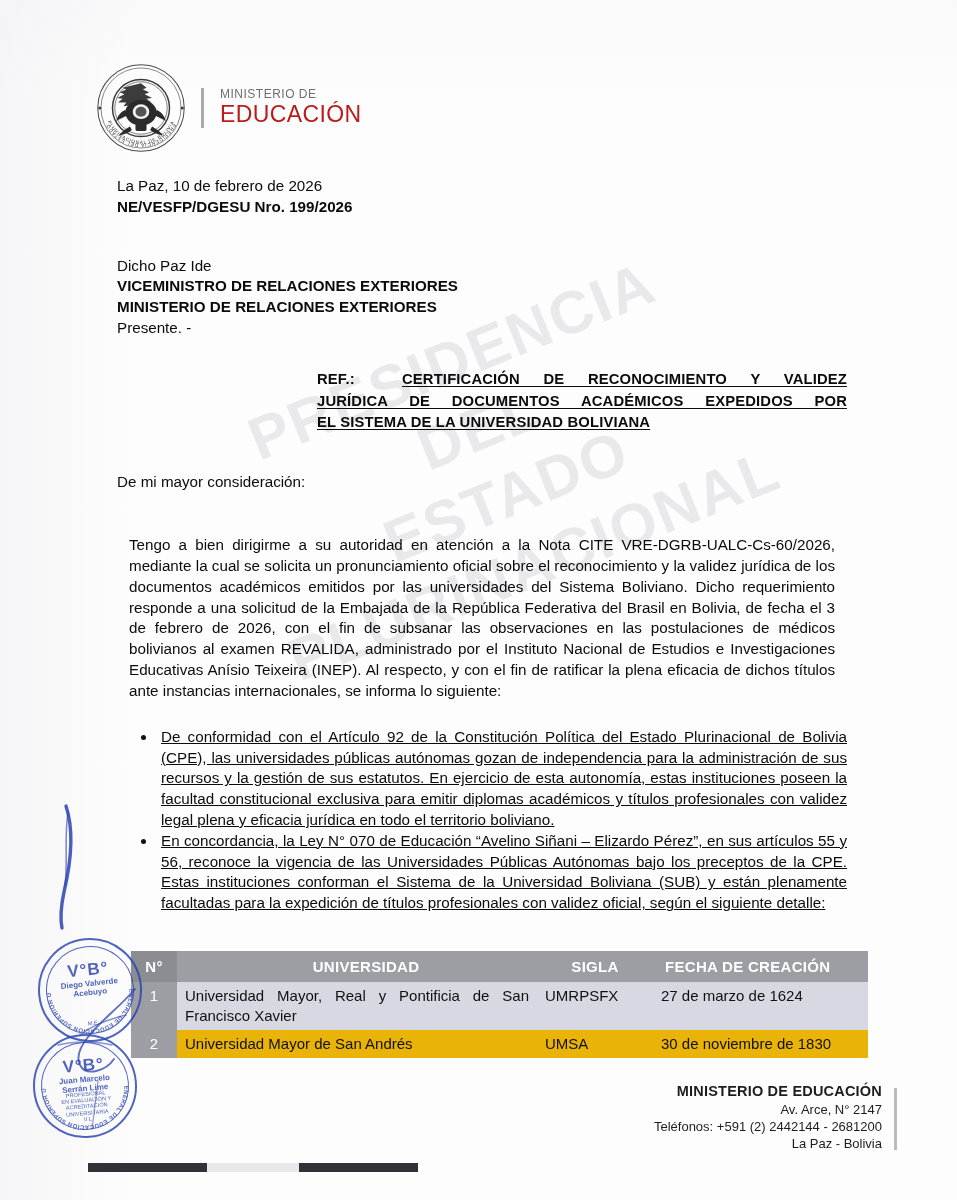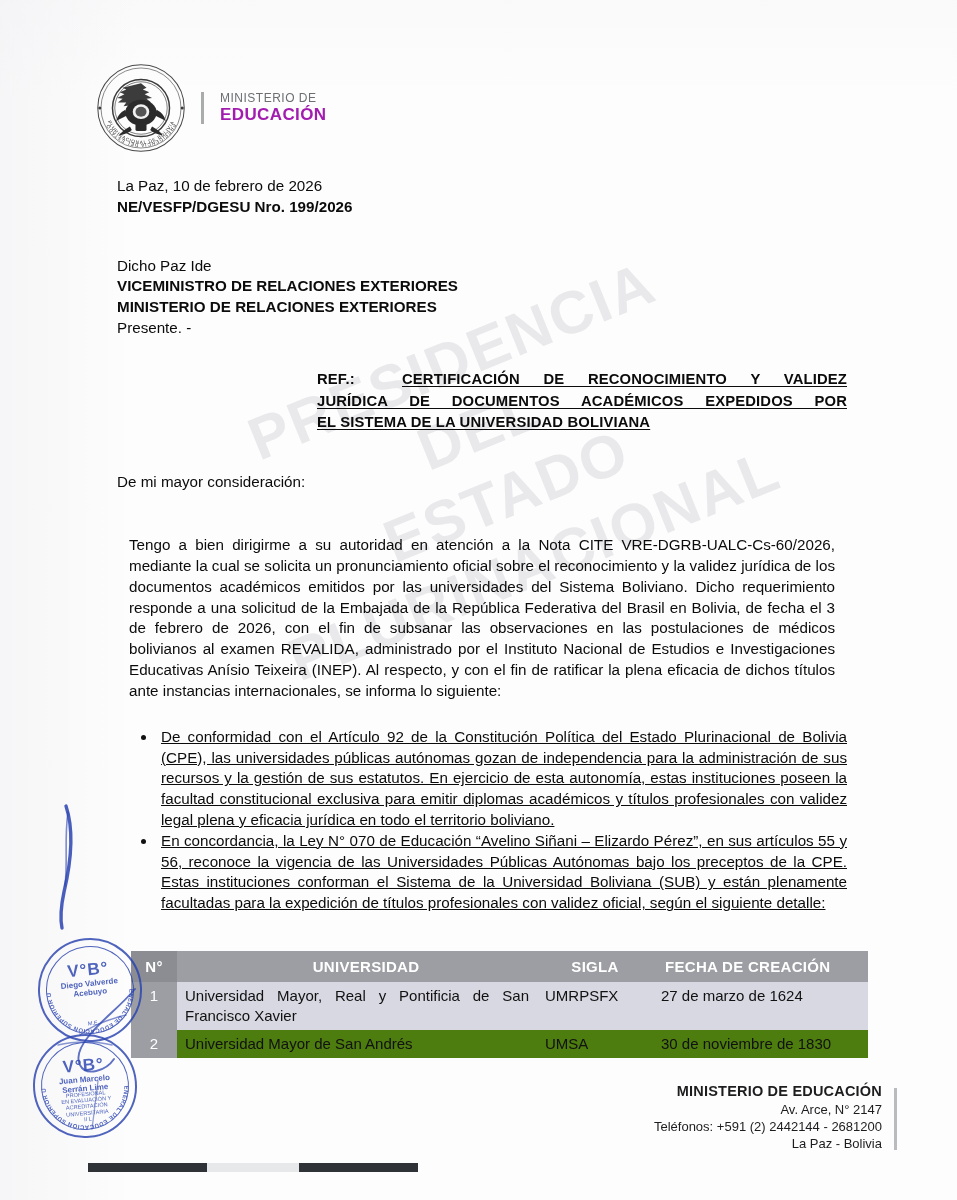--- a/index.html
+++ b/index.html
@@ -69,24 +69,24 @@
     border-left: 3px solid #a9abad;
     line-height: 1.12;
   }
   .ministry-line1 {
     font-size: 12px;
     letter-spacing: 0.5px;
     color: #6c6e71;
     font-weight: 500;
   }
   .ministry-line2 {
-    font-size: 17px;
+    font-size: 23px;
     letter-spacing: 0.4px;
-    color: #a21caf;
-    font-weight: bold;
+    color: #b91c1c;
+    font-weight: normal;
   }
 
   
   .doc-body {
     position: absolute;
     left: 117px;
     top: 176px;
     width: 730px;
     font-size: 15.2px;
     line-height: 1.37;
@@ -190,21 +190,21 @@
   table.univ td.num {
     background: #9c9ea3;
     color: #ffffff;
     font-weight: normal;
     text-align: center;
     width: 34px;
     padding-left: 0;
     padding-right: 0;
   }
   .row-a td:not(.num) { background: #d7d8e2; }
-  .row-b td:not(.num) { background: #4d7c0f; }
+  .row-b td:not(.num) { background: #eab308; }
   td.uni-cell {
     text-align: justify;
     text-align-last: left;
   }
   td.fecha-cell {
     text-align: justify;
     text-align-last: left;
     padding-left: 12px;
   }
   td.sigla-cell { text-align: left; padding-left: 6px; }

